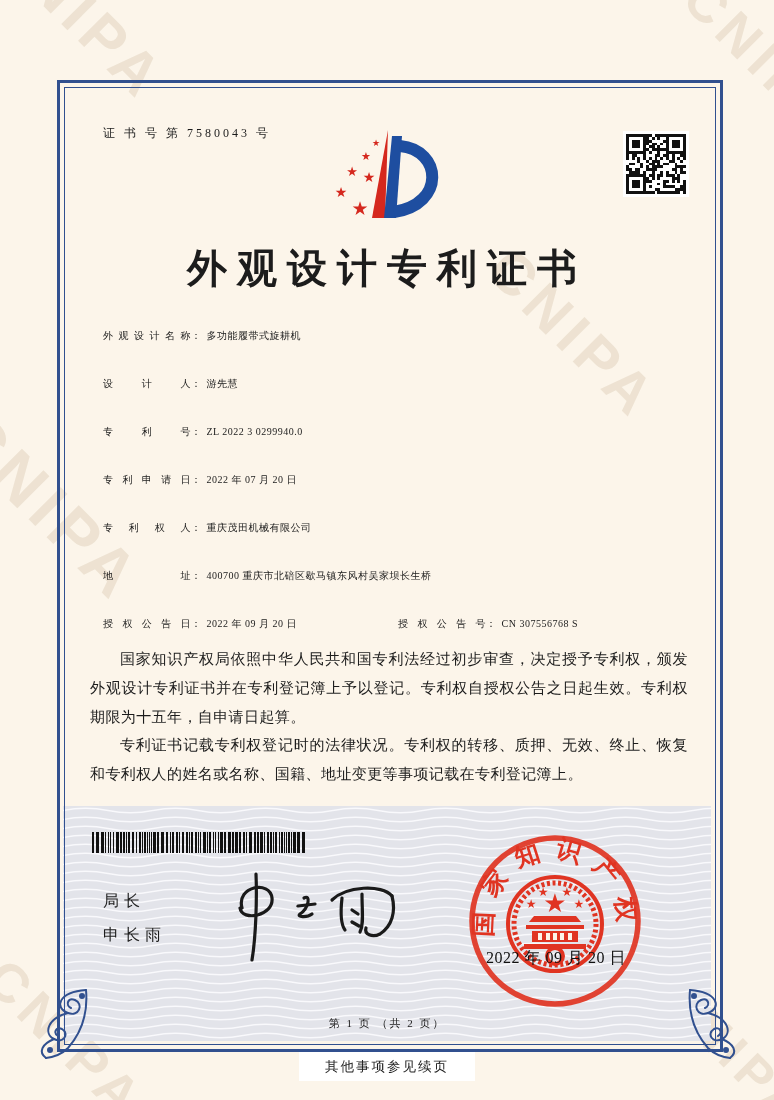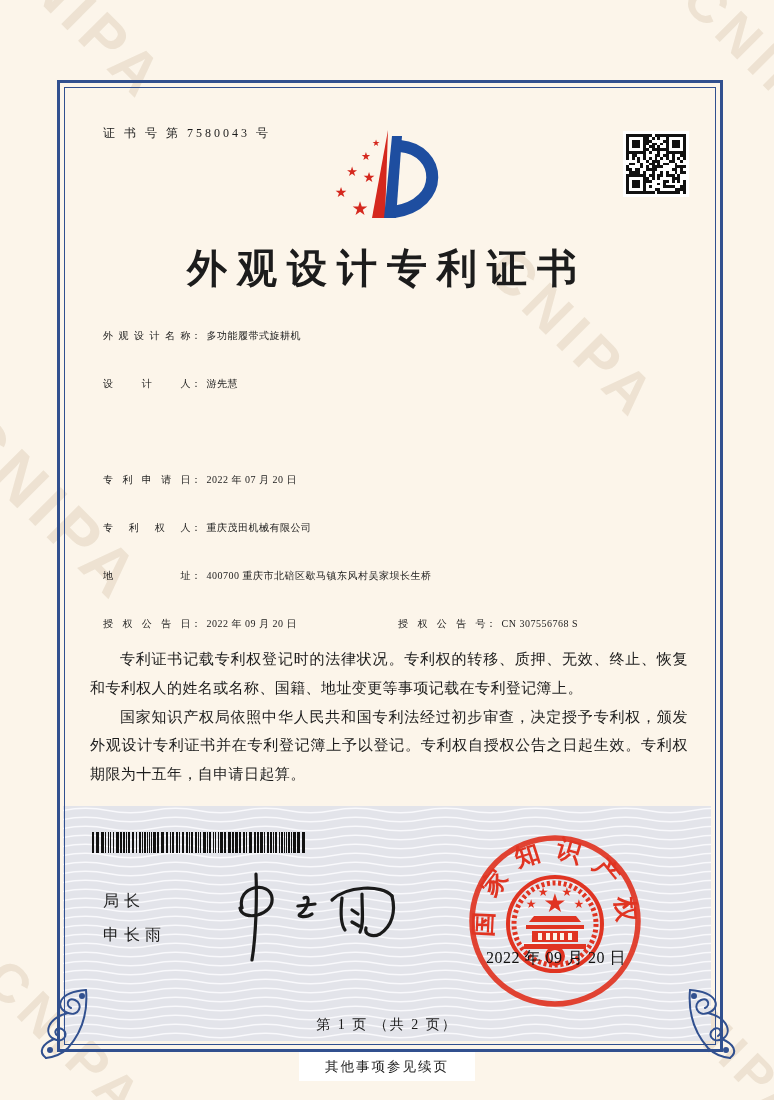--- a/index.html
+++ b/index.html
@@ -45,21 +45,21 @@
   
   .barcode{position:absolute;left:92px;top:832px;width:220px;height:21px;display:flex;align-items:stretch;z-index:3;}
   .barcode div{background:#111;}
   .barcode .sp{background:transparent;}
   .director-title{position:absolute;left:103px;top:891px;font-size:16px;letter-spacing:5px;z-index:3;}
   .director-name{position:absolute;left:103px;top:925px;font-size:16px;letter-spacing:5px;z-index:3;}
   .sig{position:absolute;left:212px;top:864px;z-index:3;}
   .seal{position:absolute;left:466px;top:832px;z-index:3;}
   .seal-date{position:absolute;left:470px;top:948px;width:172px;text-align:center;font-size:16px;
       color:#101010;letter-spacing:.5px;z-index:4;white-space:nowrap;}
-  .page-num{position:absolute;left:57px;width:660px;top:1016px;text-align:center;font-size:14px;
+  .page-num{position:absolute;left:57px;width:660px;top:1016px;text-align:center;font-size:11px;
       letter-spacing:2px;z-index:3;}
   .orn{position:absolute;z-index:4;}
   .orn-l{left:30px;top:986px;}
   .orn-r{left:686px;top:986px;transform:scaleX(-1);}
   .cont-box{position:absolute;left:299px;top:1052px;width:176px;height:29px;background:#ffffff;
       z-index:2;text-align:center;}
   .cont-note{font-size:13.5px;line-height:29px;letter-spacing:2px;}
 </style>
 </head>
 <body>
@@ -548,40 +548,43 @@
   </svg>
 
   <div class="title">外观设计专利证书</div>
 
   <div class="frow fy0">
     <span class="flabel">外观设计名称</span><span class="fcolon">：</span><span class="fvalue">多功能履带式旋耕机</span>
   </div>
   <div class="frow fy1">
     <span class="flabel">设计人</span><span class="fcolon">：</span><span class="fvalue">游先慧</span>
   </div>
+  <div class="frow fy2">
+    <span class="flabel">专利号</span><span class="fcolon">：</span><span class="fvalue">ZL 2022 3 0299940.0</span>
+  </div>
   <div class="frow fy3">
     <span class="flabel">专利申请日</span><span class="fcolon">：</span><span class="fvalue">2022 年 07 月 20 日</span>
   </div>
   <div class="frow fy4">
     <span class="flabel">专利权人</span><span class="fcolon">：</span><span class="fvalue">重庆茂田机械有限公司</span>
   </div>
   <div class="frow fy5">
     <span class="flabel">地址</span><span class="fcolon">：</span><span class="fvalue">400700 重庆市北碚区歇马镇东风村吴家坝长生桥</span>
   </div>
 
   <div class="frow grant">
     <span class="flabel">授权公告日</span><span class="fcolon">：</span><span class="fvalue">2022 年 09 月 20 日</span>
     <span class="grant2">
       <span class="flabel">授权公告号</span><span class="fcolon">：</span><span class="fvalue">CN 307556768 S</span>
     </span>
   </div>
 
   <div class="paras">
+    <p>国家知识产权局依照中华人民共和国专利法经过初步审查，决定授予专利权，颁发外观设计专利证书并在专利登记簿上予以登记。专利权自授权公告之日起生效。专利权期限为十五年，自申请日起算。</p>
     <p>专利证书记载专利权登记时的法律状况。专利权的转移、质押、无效、终止、恢复和专利权人的姓名或名称、国籍、地址变更等事项记载在专利登记簿上。</p>
-    <p>国家知识产权局依照中华人民共和国专利法经过初步审查，决定授予专利权，颁发外观设计专利证书并在专利登记簿上予以登记。专利权自授权公告之日起生效。专利权期限为十五年，自申请日起算。</p>
   </div>
 
   <div class="barcode">
       <div style="width:2px"></div>
       <div class="sp" style="width:2px"></div>
       <div style="width:3px"></div>
       <div class="sp" style="width:2px"></div>
       <div style="width:3px"></div>
       <div class="sp" style="width:1px"></div>
       <div style="width:1px"></div>

